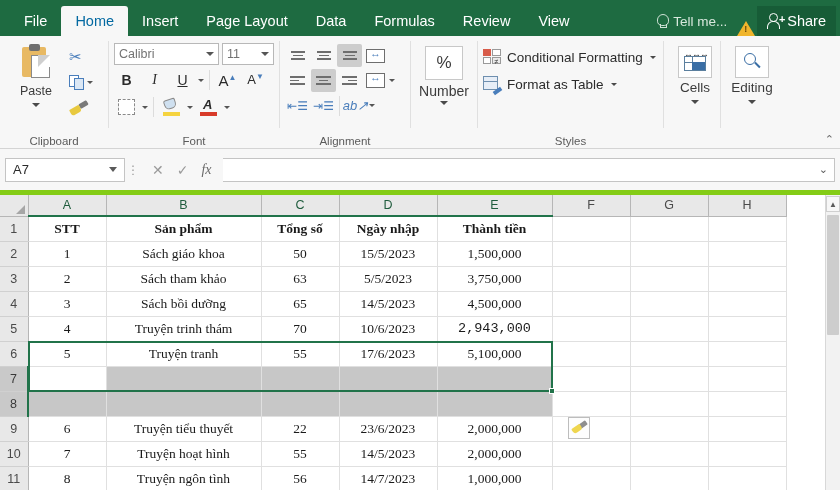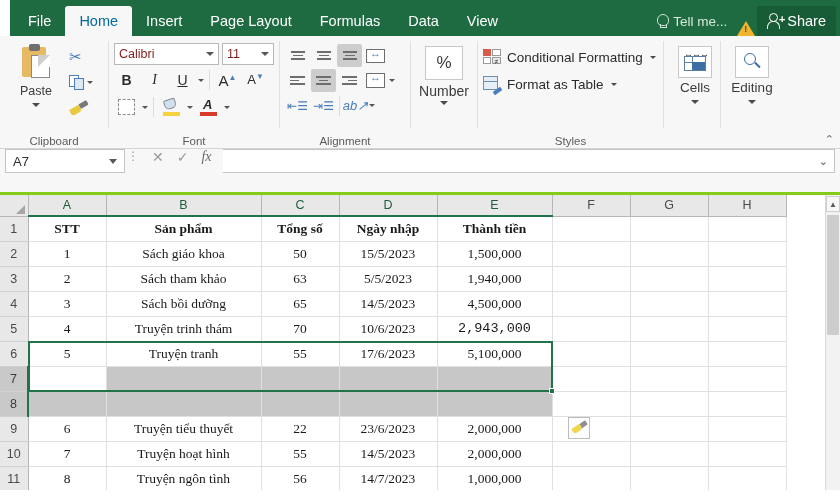--- a/index.html
+++ b/index.html
@@ -6,21 +6,21 @@
   html, body {
     width: 840px; height: 500px;
     font-family: "Liberation Sans", sans-serif;
     background: #fff; overflow: hidden;
   }
   #app { position: relative; width: 840px; height: 500px; background: #fff; }
 
   
   .tabbar {
     position: relative; height: 36px; background: #1e6b41;
-    display: flex; align-items: flex-end; padding-left: 4px; margin-left: 10px;
+    display: flex; align-items: flex-end; padding-left: 10px;
   }
   .tab {
     height: 30px; line-height: 30px; padding: 0 14px;
     color: #fff; font-size: 14.5px; white-space: nowrap; cursor: default;
   }
   .tab.active {
     background: #f7f7f7; color: #0369a1; font-weight: 400;
     border-radius: 3px 3px 0 0;
   }
   .tab-right {
@@ -136,21 +136,21 @@
     position: absolute; left: 1px; top: 6px; width: 11px; height: 7px;
     background: #e8c93f; transform: rotate(-30deg); border-radius: 1px 1px 3px 3px;
   }
 
   
   .font-rows { display: flex; flex-direction: column; gap: 3px; padding-top: 3px; }
   .fr { display: flex; align-items: center; gap: 3px; }
   .combo {
     height: 22px; background: #fff; border: 1px solid #b8b8b8;
     display: flex; align-items: center; padding: 0 4px;
-    font-size: 12.5px; color: #7f1d1d;
+    font-size: 12.5px; color: #737373;
   }
   .combo .cv { flex: 1; }
   .combo .cc {
     width: 0; height: 0; border-left: 4px solid transparent;
     border-right: 4px solid transparent; border-top: 4px solid #555; margin-left: 4px;
   }
   .fbtn {
     width: 25px; height: 24px; display: flex; align-items: center;
     justify-content: center; font-size: 14px; color: #2b2b2b; cursor: default;
   }
@@ -258,22 +258,22 @@
   .mag-glyph { position: relative; width: 20px; height: 20px; }
   .mag-glyph .c { position: absolute; left: 2px; top: 1px; width: 12px; height: 12px; border: 1.8px solid #3a6ea5; border-radius: 50%; }
   .mag-glyph .h { position: absolute; left: 12px; top: 12px; width: 7px; height: 1.8px; background: #3a6ea5; transform: rotate(45deg); }
   .bb-lbl { font-size: 13.5px; color: #3b3b3b; margin-top: 2px; }
   .collapse-arrow {
     position: absolute; right: 6px; bottom: 2px; font-size: 11px; color: #6b6b6b;
   }
 
   
   .fbar {
-    height: 46px; background: #f7f7f7; display: flex; align-items: flex-start;
-    padding: 0 5px; border-bottom: 3px solid #84cc16;
+    height: 46px; background: #f7f7f7; display: flex; align-items: center;
+    padding: 0 5px; border-bottom: 5px solid #84cc16;
   }
   .namebox {
     width: 120px; height: 24px; background: #fff; border: 1px solid #c4c4c4;
     display: flex; align-items: center; padding: 0 7px;
     font-size: 13px; color: #2b2b2b;
   }
   .namebox .nv { flex: 1; }
   .namebox .nc {
     width: 0; height: 0; border-left: 4.5px solid transparent;
     border-right: 4.5px solid transparent; border-top: 5px solid #5a5a5a;
@@ -367,22 +367,23 @@
 </head>
 <body>
 
 <div id="app">
 
   <div class="tabbar">
     <div class="tab">File</div>
     <div class="tab active">Home</div>
     <div class="tab">Insert</div>
     <div class="tab">Page Layout</div>
+    <div class="tab">Data</div>
     <div class="tab">Formulas</div>
-    <div class="tab">Data</div>
+    <div class="tab">Review</div>
     <div class="tab">View</div>
 
     <div class="tab-right">
       <div class="tellme">
         <span class="bulb"></span>
         <span>Tell me...</span>
       </div>
       <div class="warn-tri"></div>
       <div class="share-btn">
         <span class="person-ico">
@@ -673,21 +674,21 @@
             <td class="cell" style="width: 78px;"></td>
             <td class="cell" style="width: 78px;"></td>
             <td class="cell" style="width: 78px;"></td>
           </tr>
           <tr>
             <td class="rowh">3</td>
             <td class="cell" style="width: 78px;">2</td>
             <td class="cell" style="width: 155px;">Sách tham khảo</td>
             <td class="cell" style="width: 78px;">63</td>
             <td class="cell" style="width: 98px;">5/5/2023</td>
-            <td class="cell" style="width: 115px;">1,940,000</td>
+            <td class="cell" style="width: 115px;">3,750,000</td>
             <td class="cell" style="width: 78px;"></td>
             <td class="cell" style="width: 78px;"></td>
             <td class="cell" style="width: 78px;"></td>
           </tr>
           <tr>
             <td class="rowh">4</td>
             <td class="cell" style="width: 78px;">3</td>
             <td class="cell" style="width: 155px;">Sách bồi dưỡng</td>
             <td class="cell" style="width: 78px;">65</td>
             <td class="cell" style="width: 98px;">14/5/2023</td>

